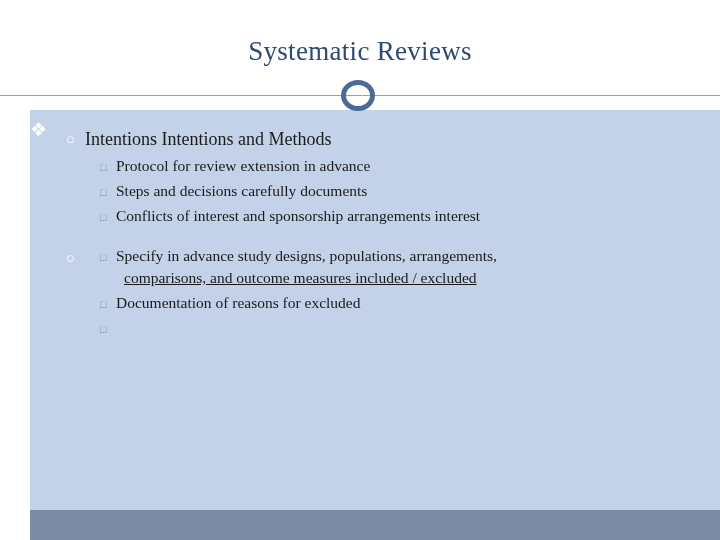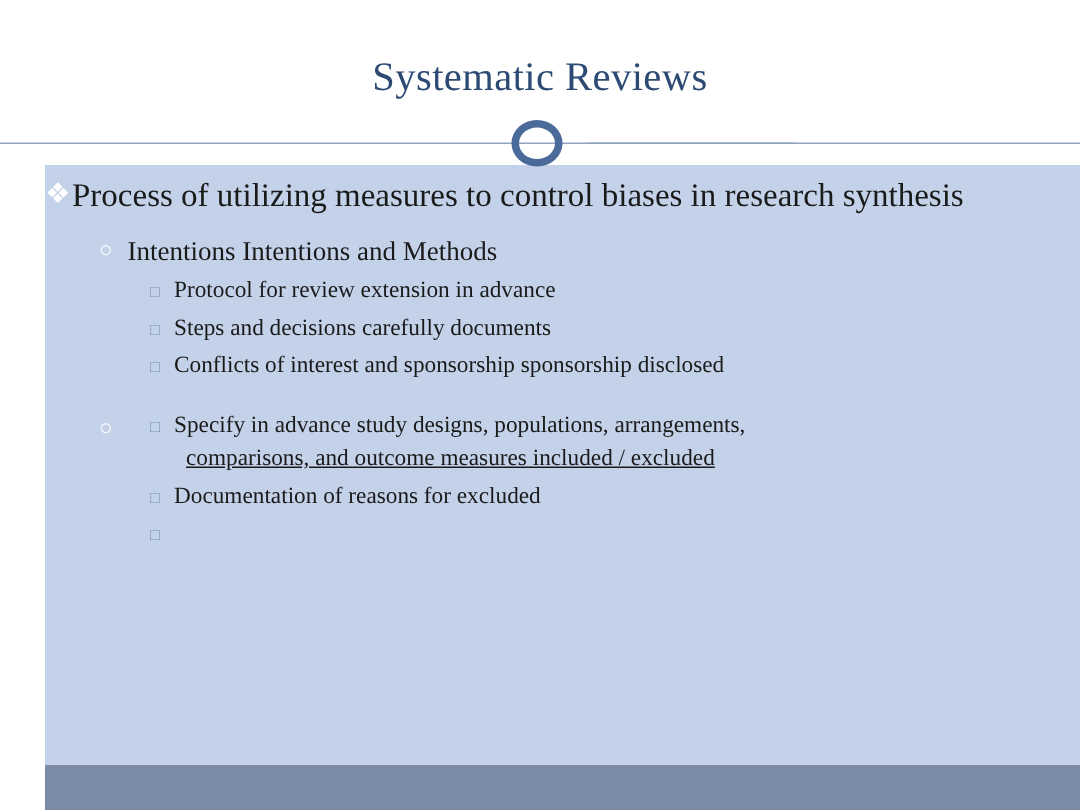--- a/index.html
+++ b/index.html
@@ -179,41 +179,40 @@
     <div class="slide-title">Systematic Reviews</div>
   </div>
   <div class="title-rule"></div>
   <div class="title-rule-right"></div>
   <div class="ring"></div>
 
   <div class="content">
 
     <div class="lvl1">
       <span class="bullet">❖</span>
-      <span>Process of utilizing measures to control biases in research synthesis</span>
     </div>
 
     <div class="lvl2">
       <span class="bullet">○</span>
       <span>Intentions Intentions and Methods</span>
     </div>
 
     <div class="lvl3">
       <span class="bullet">□</span>
       <span>Protocol for review extension in advance</span>
     </div>
 
     <div class="lvl3">
       <span class="bullet">□</span>
       <span>Steps and decisions carefully documents</span>
     </div>
 
     <div class="lvl3">
       <span class="bullet">□</span>
-      <span>Conflicts of interest and sponsorship sponsorship disclosed</span>
+      <span>Conflicts of interest and sponsorship arrangements interest</span>
     </div>
 
     <div class="lvl2" style="margin-top:18px;">
       <span class="bullet">○</span>
     </div>
 
     <div class="lvl3">
       <span class="bullet">□</span>
       <span>Specify in advance study designs, populations, arrangements,</span>
       <span class="cont">comparisons, and outcome measures included / excluded</span>

